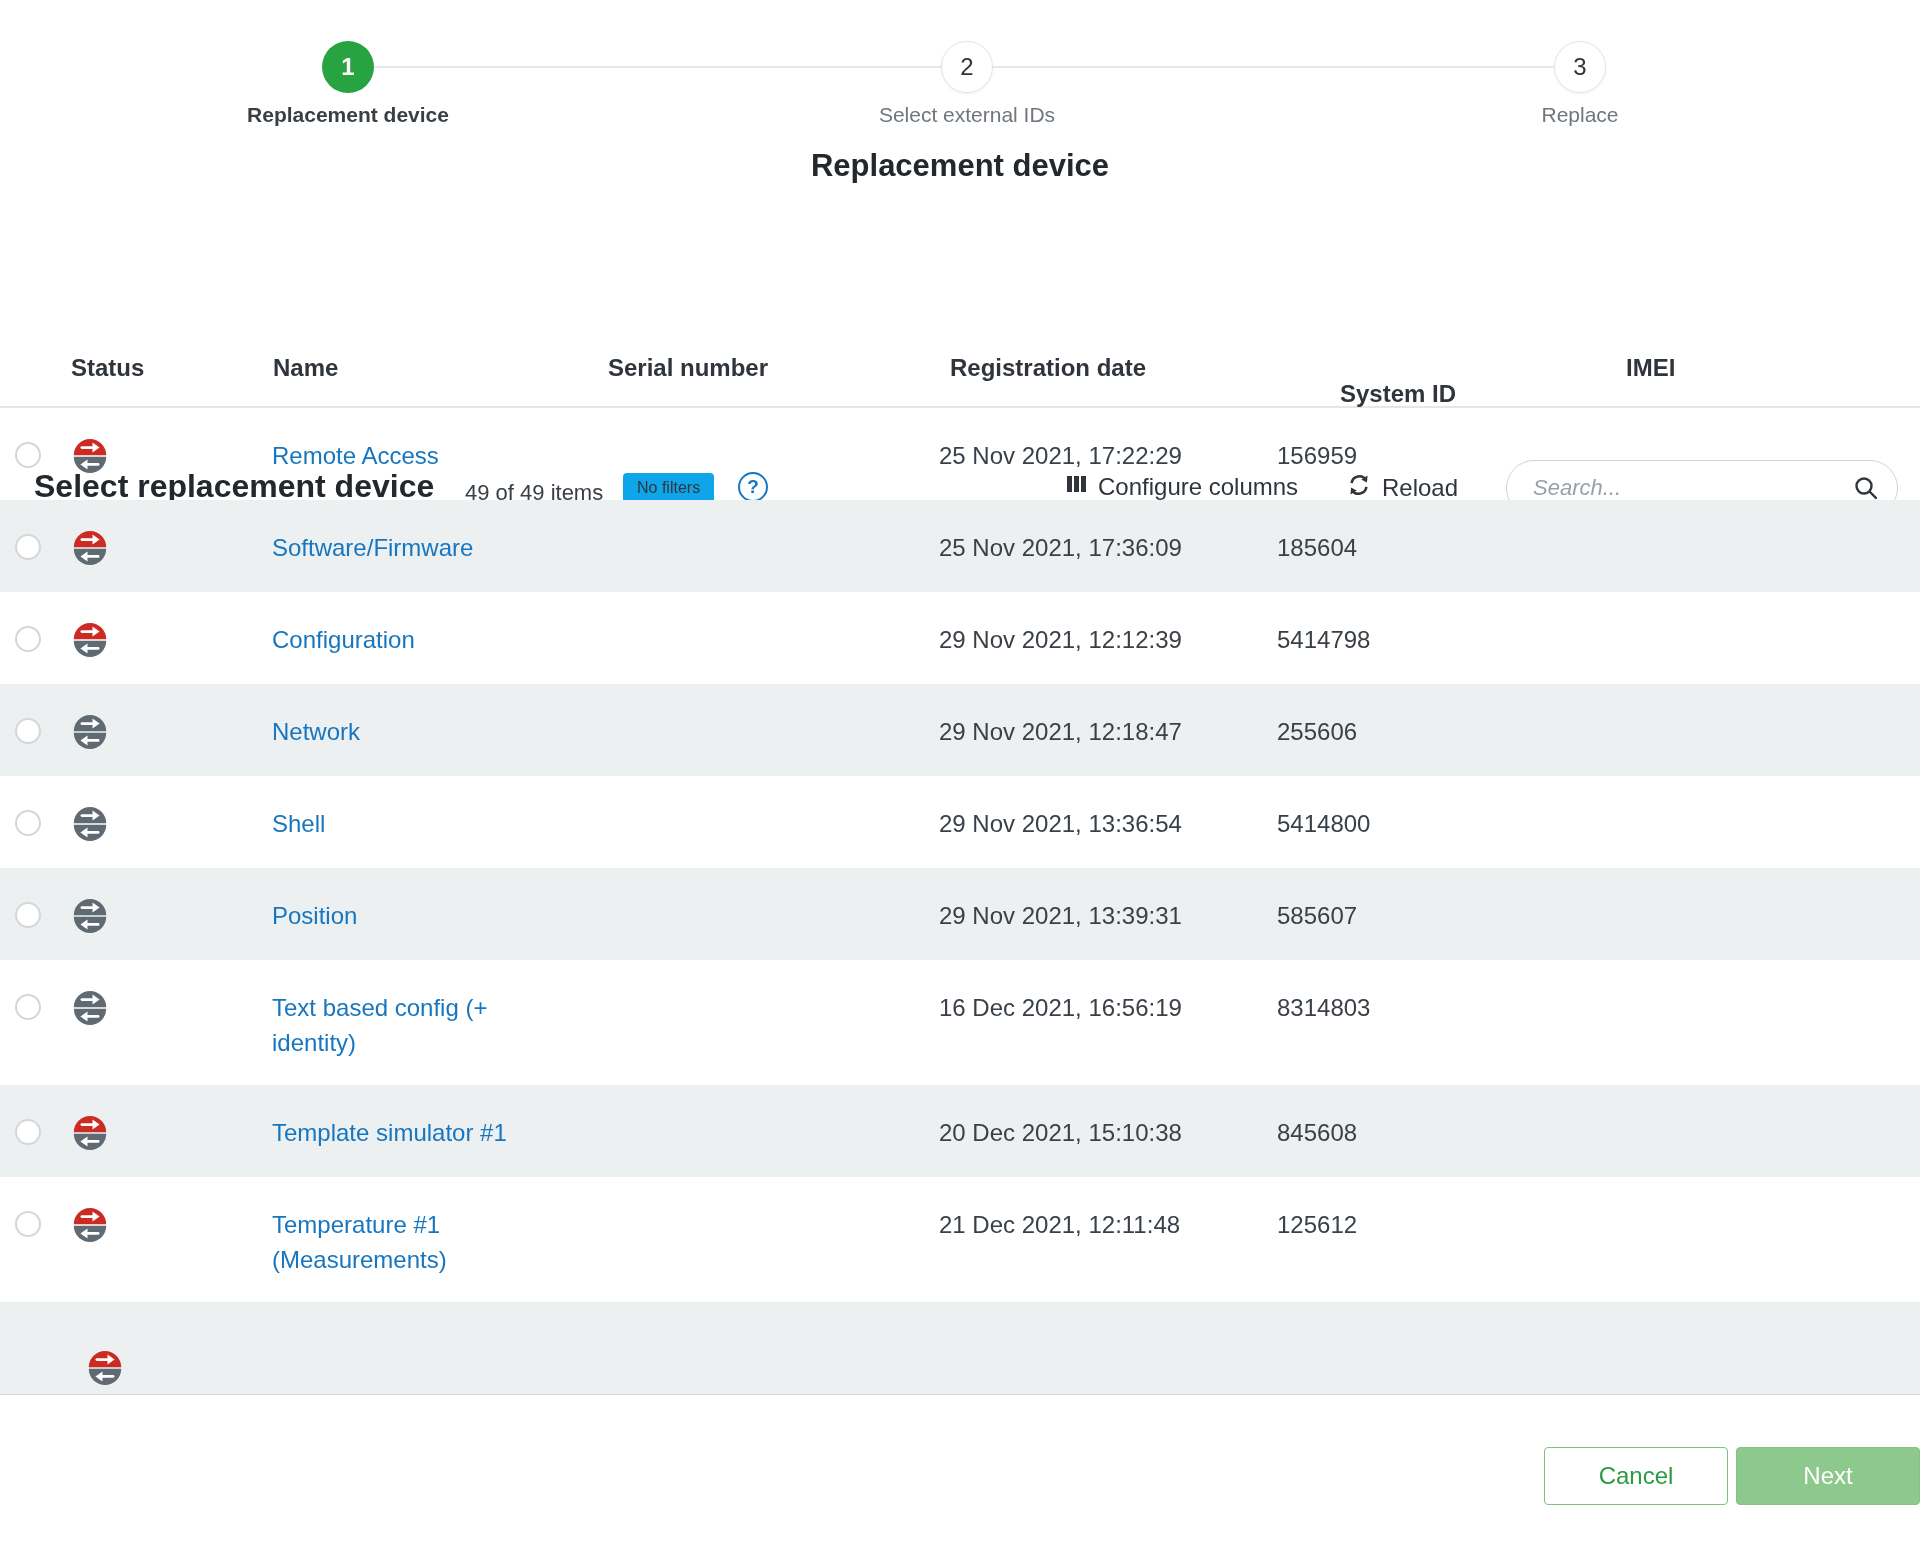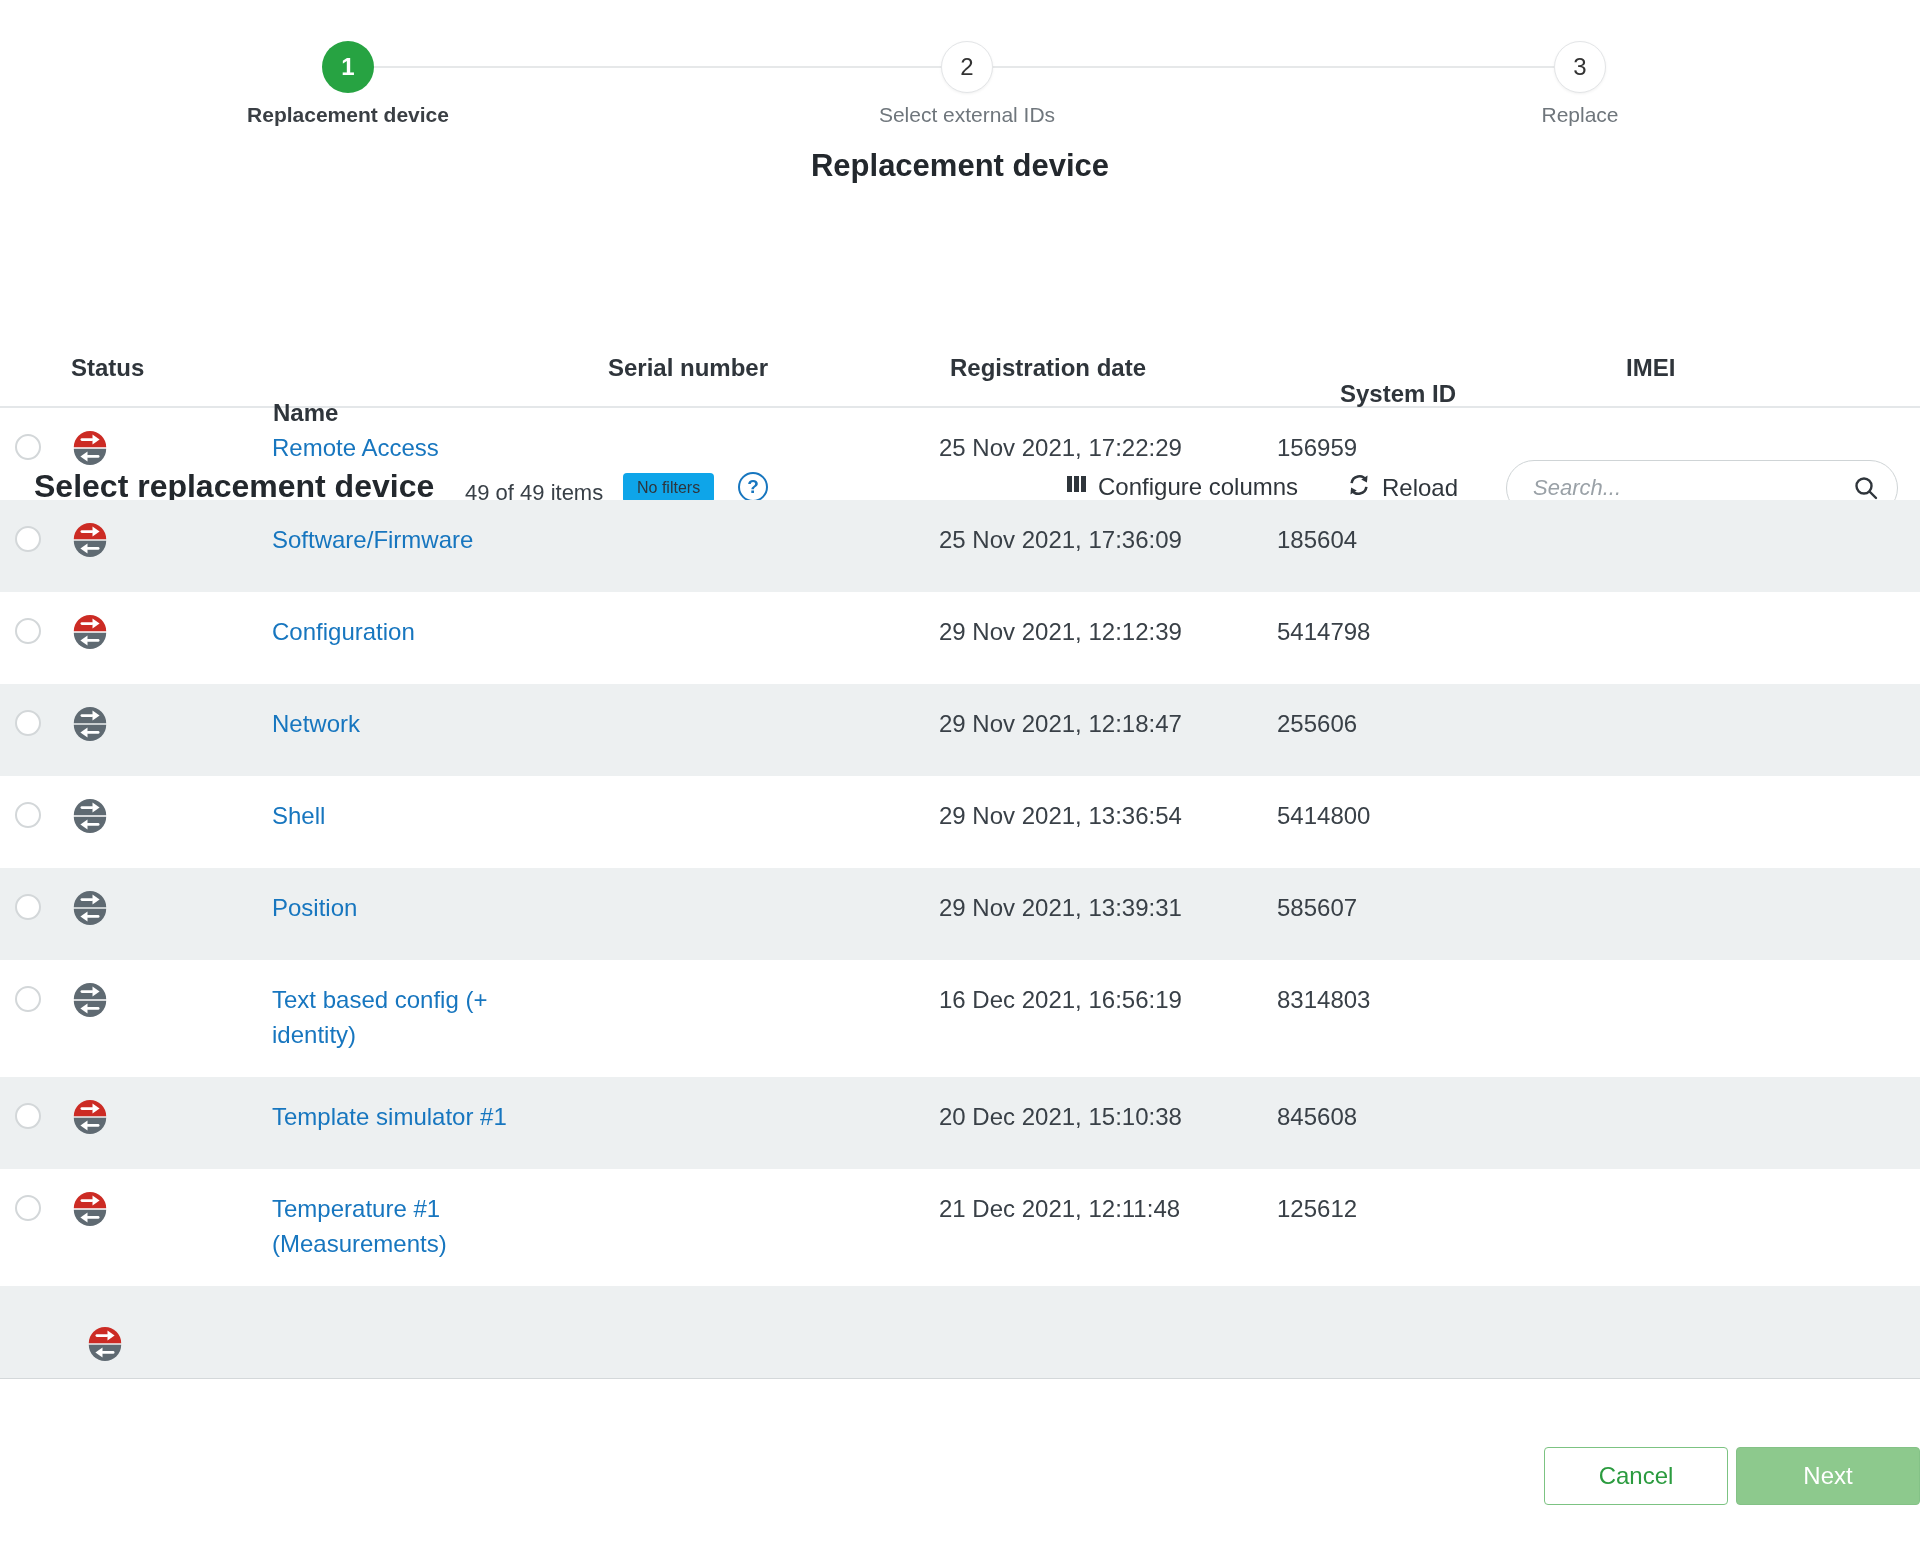--- a/index.html
+++ b/index.html
@@ -41,25 +41,25 @@
   .btn-reload{left:1346px;}
   .search-wrap{position:absolute;left:1506px;top:250px;width:392px;height:56px;}
   .search-input{width:100%;height:100%;box-sizing:border-box;border:1.5px solid #cfd4d6;
     border-radius:28px;padding:0 56px 0 26px;font-size:22px;color:#394047;font-family:inherit;outline:none;}
   .search-input::placeholder{color:#9aa1a7;font-style:italic;}
   .search-icon{position:absolute;right:18px;top:14px;}
 
   
   .thead{position:absolute;left:0;top:330px;width:1920px;height:78px;border-bottom:2px solid #e4e7e9;box-sizing:border-box;}
   .th{position:absolute;top:24px;font-size:24px;font-weight:bold;color:#2f353b;white-space:nowrap;}
-  .th0{left:71px;}.th1{left:273px;margin-top:45px;}.th2{left:608px;}.th3{left:950px;}.th4{left:1340px;margin-top:26px;}.th5{left:1626px;}
+  .th0{left:71px;}.th1{left:273px;}.th2{left:608px;}.th3{left:950px;}.th4{left:1340px;margin-top:26px;}.th5{left:1626px;}
 
   .tbody{position:absolute;left:0;top:408px;width:1920px;border-bottom:1px solid #d4d8da;box-sizing:border-box;}
   .trow{display:flex;align-items:flex-start;box-sizing:border-box;
-    padding:22px 0 25px 15px;min-height:92px;font-size:24px;color:#394047;line-height:35px;}
+    padding:30px 0 25px 15px;min-height:92px;font-size:24px;color:#394047;line-height:35px;}
   .trow:nth-child(even){background:#edf0f1;}
   .radio{width:26px;height:26px;margin-top:4px;border-radius:50%;border:2px solid #d3d7d9;
     background:#fff;box-sizing:border-box;flex:none;cursor:pointer;}
   .status-icon{width:36px;height:36px;margin-left:31px;flex:none;}
   .status-icon .half-top{fill:#5f6a72;}
   .status-icon .half-bottom{fill:#5f6a72;}
   .status-icon.red .half-top{fill:#cc2b24;}
   .cell{white-space:nowrap;overflow:hidden;}
   .name{margin-left:164px;width:250px;flex:none;color:#1776bf;text-decoration:none;cursor:pointer;white-space:normal;}
   .serial{margin-left:86px;width:280px;flex:none;}

